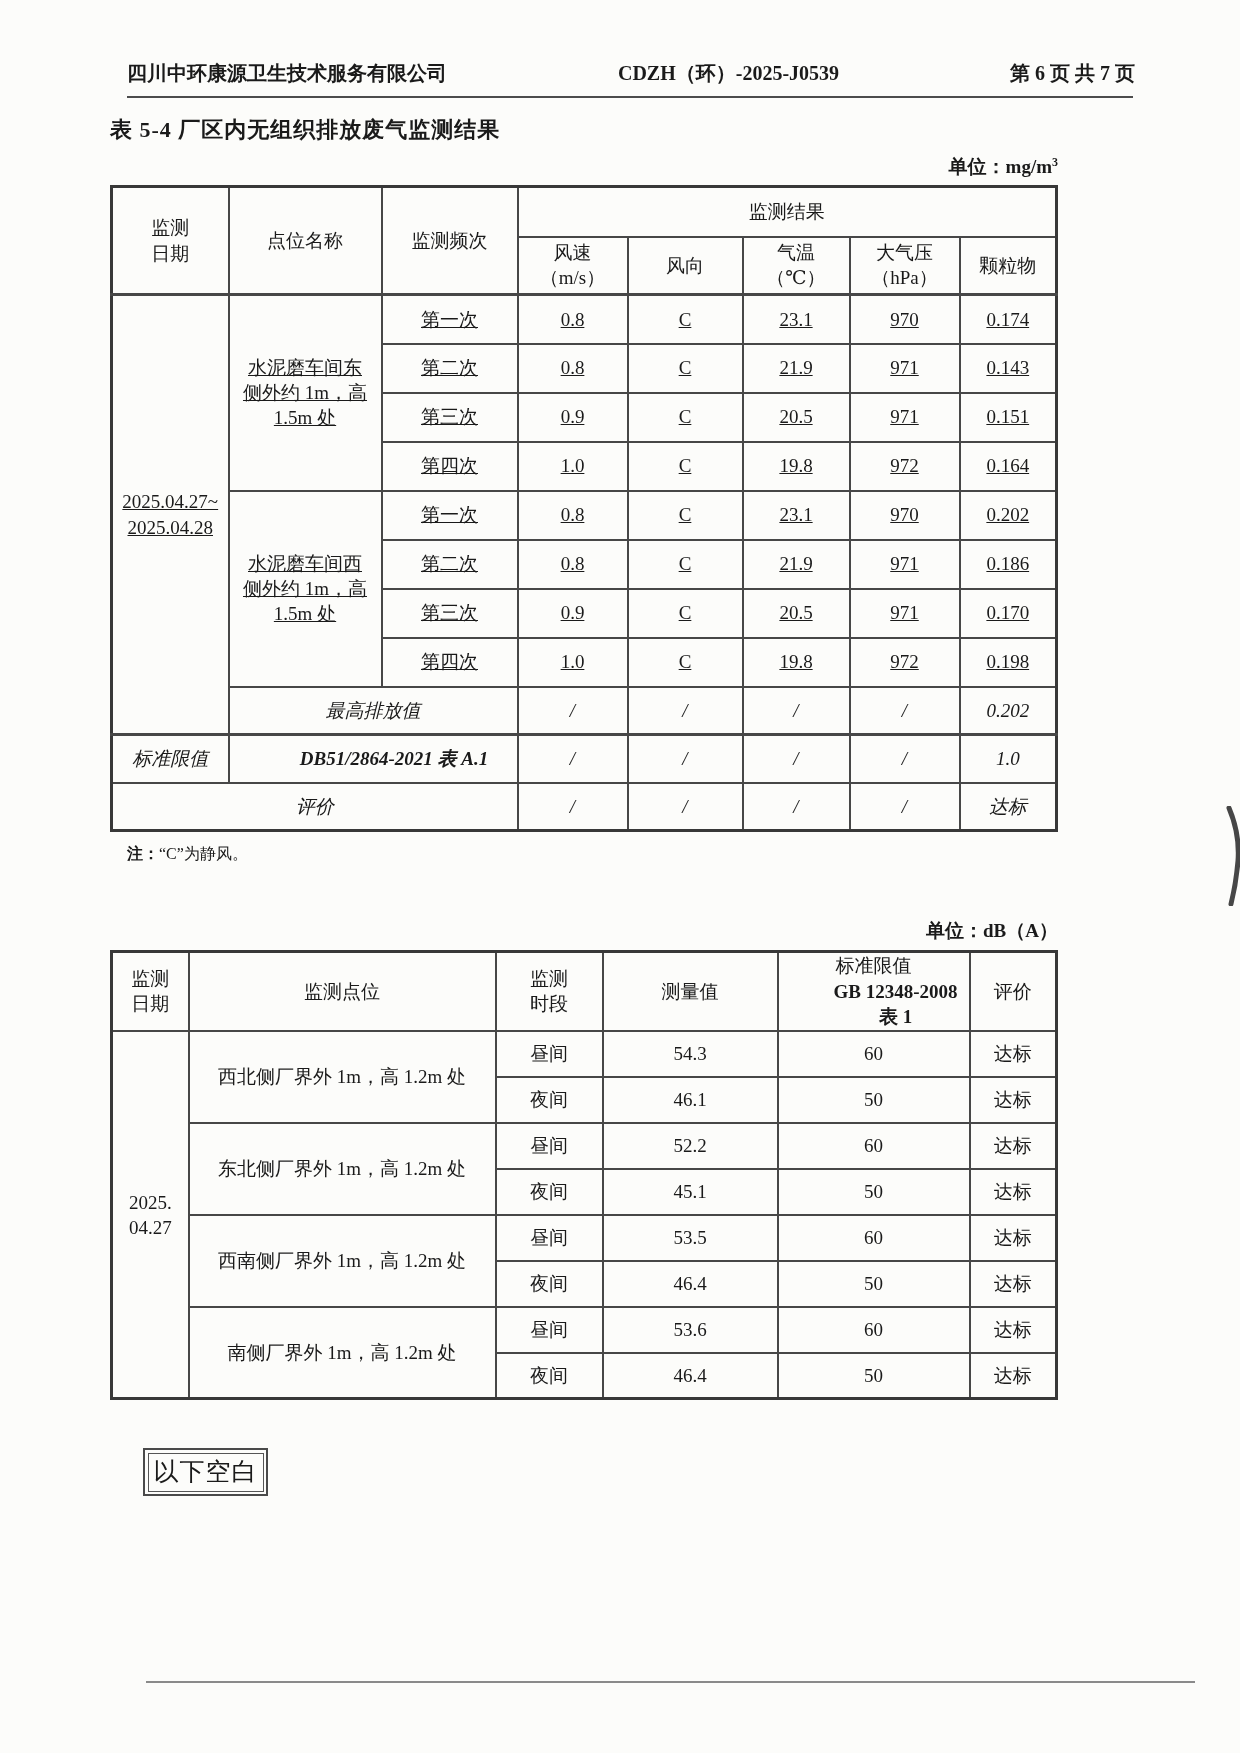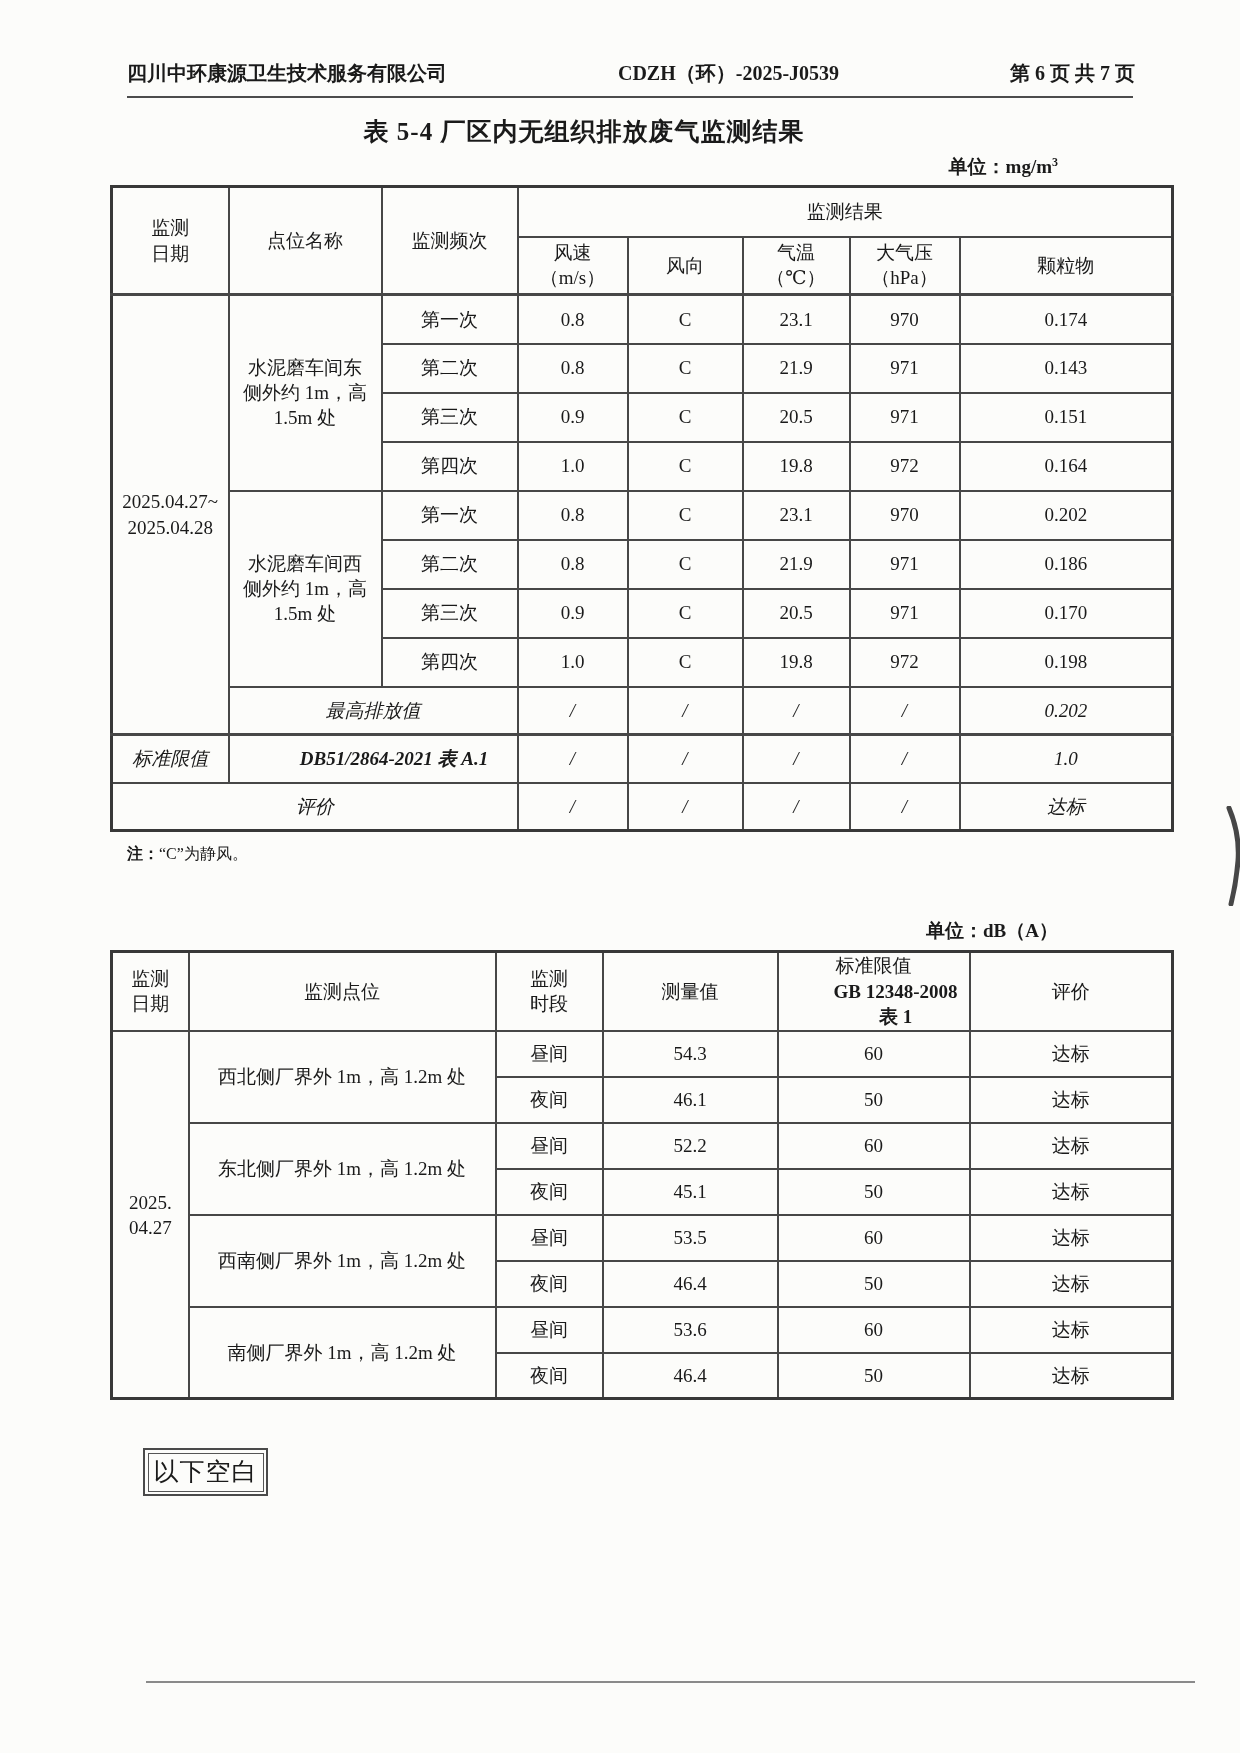--- a/index.html
+++ b/index.html
@@ -18,44 +18,44 @@
     position: absolute; top: 60px; left: 127px; width: 1008px;
     display: flex; justify-content: space-between; align-items: baseline;
     font-size: 20px; font-weight: bold;
   }
   .header-rule {
     position: absolute; top: 96px; left: 127px; width: 1006px;
     border-top: 2.5px solid #4c4c4c;
   }
   
   .sect { position: absolute; left: 110px; width: 948px; }
-  .tbl-title { text-align: center; font-size: 25px; font-weight: bold; letter-spacing: 1px; }
+  .tbl-title { font-size: 22px; font-weight: bold; letter-spacing: 1px; }
   .t1-title { top: 115px; }
   .t2-title { top: 886px; }
   .unit-line { text-align: right; font-size: 19px; font-weight: bold; }
   .u1 { top: 154px; }
   .u2 { top: 918px; }
   sup { font-size: 12px; vertical-align: super; }
   
   table { border-collapse: collapse; table-layout: fixed; }
-  .dtable { position: absolute; left: 110px; width: 1064px; border: 3px solid #383838; }
+  .dtable { position: absolute; left: 110px; width: 948px; border: 3px solid #383838; }
   .t1 { top: 185px; }
   .t2 { top: 950px; }
   th, td {
     border: 2px solid #474747;
     text-align: center; vertical-align: middle;
     font-weight: normal; font-size: 19px;
     padding: 0 2px; line-height: 1.32;
   }
   .ml { white-space: pre-line; }
   .bold { font-weight: bold; padding-left: 44px; }
   tr.tsep > th, tr.tsep > td { border-top-width: 3px; }
   .h50 > th, .h50 > td { height: 50px; }
   .h58 > th, .h58 > td { height: 58px; }
-  .h49 > td { height: 49px; }
+  .h49 > td { height: 49px; text-decoration: underline; }
   .h48 > td { height: 48px; font-style: italic; }
   .h60 > th { height: 60px; }
   .h46 > td { height: 46px; }
   .blk { display: block; line-height: 1.35; }
   
   .note { position: absolute; font-size: 16px; line-height: 31px; text-align: center; }
   .note1 { top: 838px; left: 127px; }
   .note2 { top: 1389px; left: 127px; width: 992px; }
   .note-prefix { font-weight: bold; }
   .u { text-decoration: underline; text-underline-offset: 3px; }

